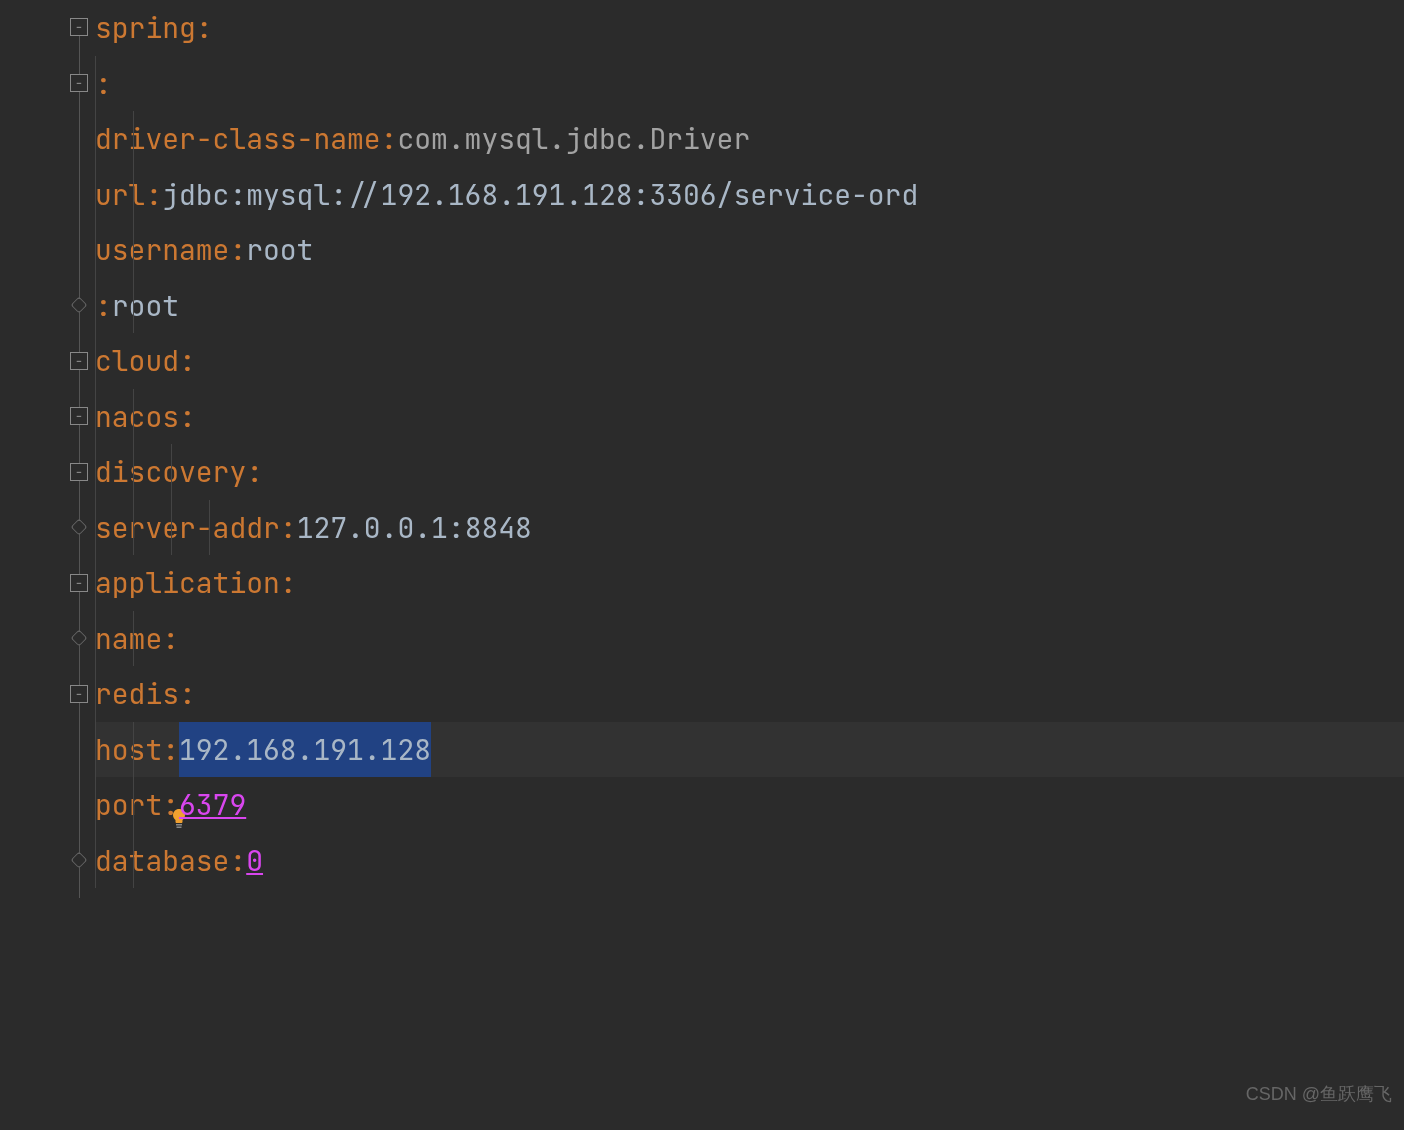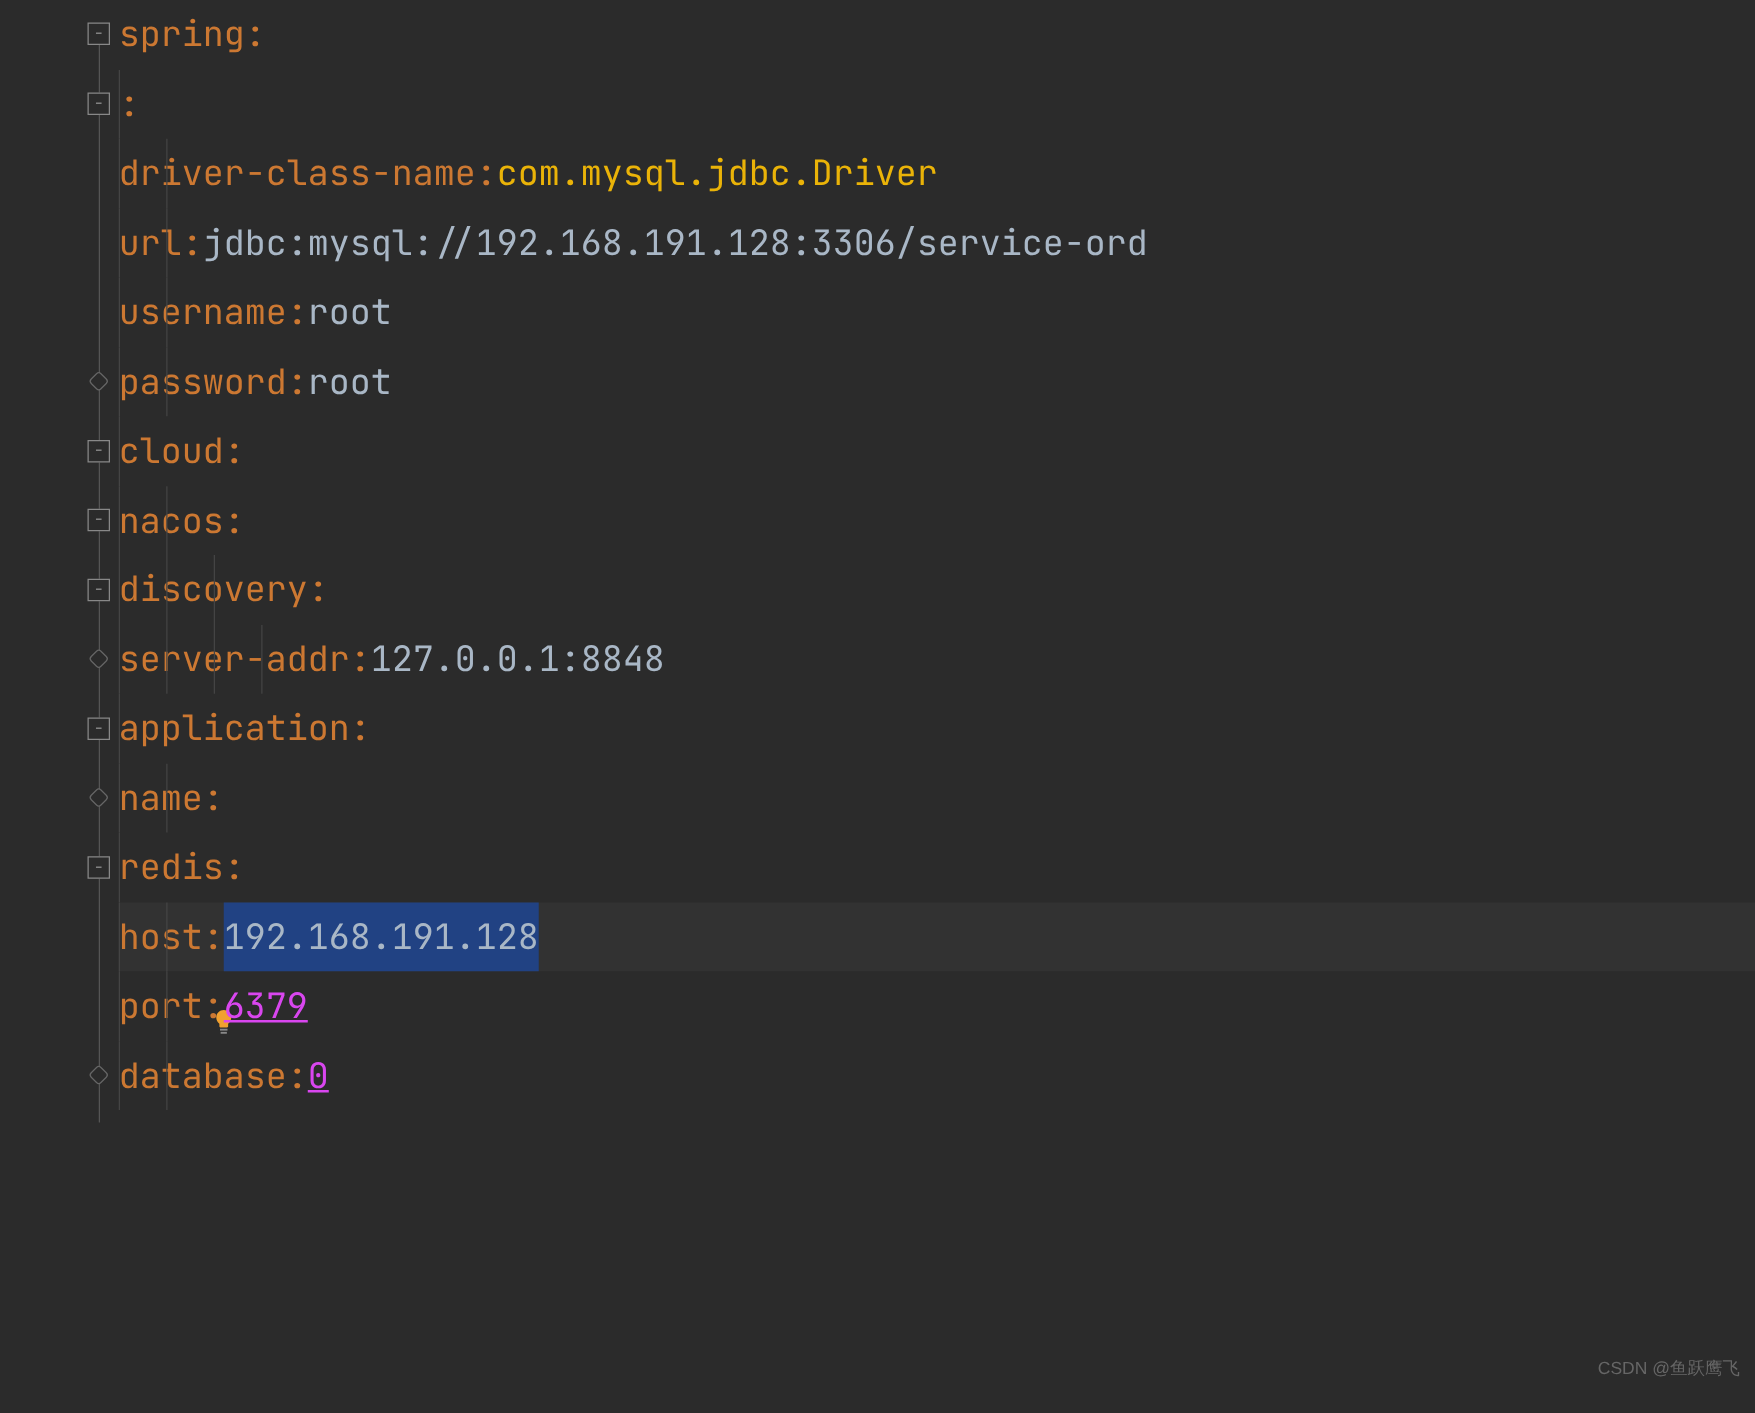--- a/index.html
+++ b/index.html
@@ -99,21 +99,21 @@
       color: #cc7832;
     }
     .value-text {
       color: #a9b7c6;
     }
     .value-number {
       color: #d946ef;
       text-decoration: underline;
     }
     .value-dim {
-      color: #eab308;
+      color: #a3a3a3;
     }
     .selected {
       background: #214283;
       color: #a9b7c6;
     }
     .bulb-icon {
       position: absolute;
       left: -60px;
       top: 50%;
       transform: translateY(-50%);
@@ -122,21 +122,21 @@
     }
     .bulb-icon svg {
       width: 20px;
       height: 24px;
     }
     .watermark {
       position: absolute;
       bottom: 8px;
       right: 12px;
       color: #666;
-      font-size: 14px;
+      font-size: 18px;
       font-family: sans-serif;
     }
   </style>
 </head>
 <body>
 
 <div class="editor">
   <div class="gutter">
     <div class="fold-column">
       <div class="fold-line"></div>
@@ -159,21 +159,21 @@
     <div class="line"><span class="key">spring</span><span class="colon">:</span></div>
 
     <div class="line"><div class="indent-guide" style="left:0px;"></div>  <span class="colon">:</span></div>
 
     <div class="line"><div class="indent-guide" style="left:0px;"></div><div class="indent-guide" style="left:38px;"></div>    <span class="key">driver-class-name</span><span class="colon">:</span> <span class="value-dim">com.mysql.jdbc.Driver</span></div>
 
     <div class="line"><div class="indent-guide" style="left:0px;"></div><div class="indent-guide" style="left:38px;"></div>    <span class="key">url</span><span class="colon">:</span> <span class="value-text">jdbc:mysql://192.168.191.128:3306/service-ord</span></div>
 
     <div class="line"><div class="indent-guide" style="left:0px;"></div><div class="indent-guide" style="left:38px;"></div>    <span class="key">username</span><span class="colon">:</span> <span class="value-text">root</span></div>
 
-    <div class="line"><div class="indent-guide" style="left:0px;"></div><div class="indent-guide" style="left:38px;"></div>    <span class="key">password</span><span class="colon">:</span> <span class="value-text">root</span></div>
+    <div class="line"><div class="indent-guide" style="left:0px;"></div><div class="indent-guide" style="left:38px;"></div>    <span class="colon">:</span> <span class="value-text">root</span></div>
 
     <div class="line"><div class="indent-guide" style="left:0px;"></div>  <span class="key">cloud</span><span class="colon">:</span></div>
 
     <div class="line"><div class="indent-guide" style="left:0px;"></div><div class="indent-guide" style="left:38px;"></div>    <span class="key">nacos</span><span class="colon">:</span></div>
 
     <div class="line"><div class="indent-guide" style="left:0px;"></div><div class="indent-guide" style="left:38px;"></div><div class="indent-guide" style="left:76px;"></div>      <span class="key">discovery</span><span class="colon">:</span></div>
 
     <div class="line"><div class="indent-guide" style="left:0px;"></div><div class="indent-guide" style="left:38px;"></div><div class="indent-guide" style="left:76px;"></div><div class="indent-guide" style="left:114px;"></div>        <span class="key">server-addr</span><span class="colon">:</span> <span class="value-text">127.0.0.1:8848</span></div>
 
     <div class="line"><div class="indent-guide" style="left:0px;"></div>  <span class="key">application</span><span class="colon">:</span></div>

